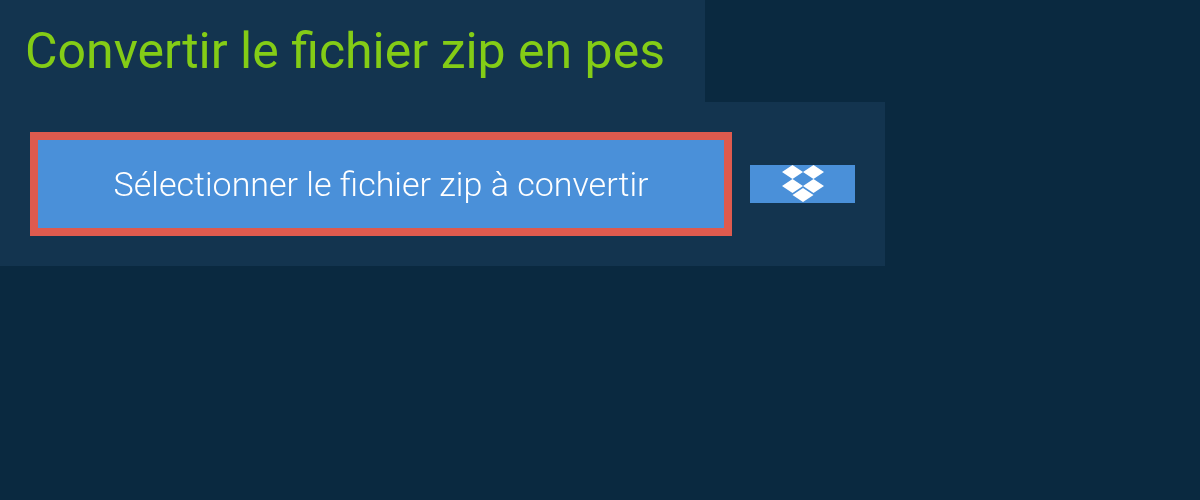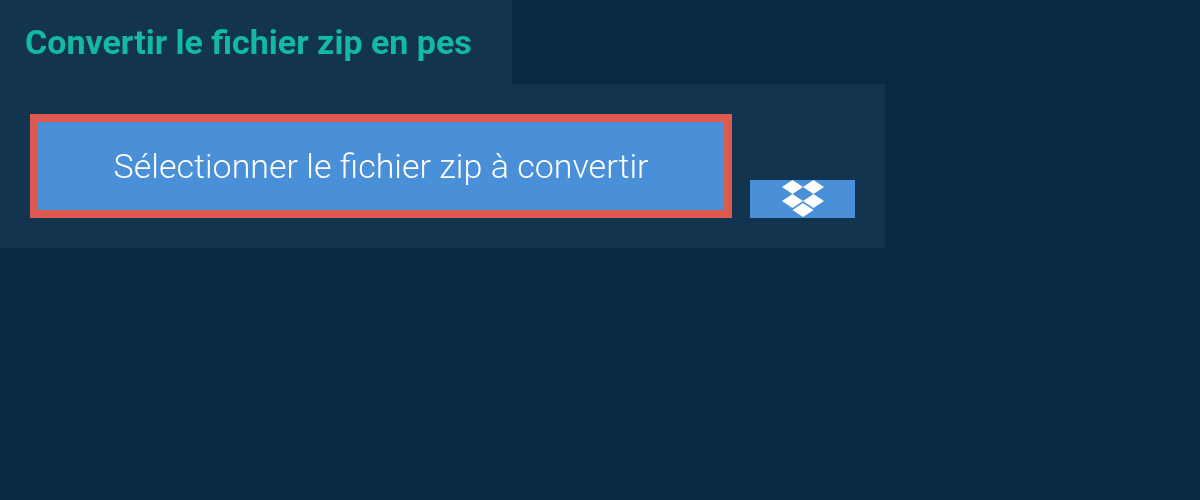--- a/index.html
+++ b/index.html
@@ -16,35 +16,35 @@
       overflow: hidden;
     }
     
     .header {
       background-color: #13344f;
       display: inline-block;
       padding: 22px 40px 22px 25px;
     }
     
     .header-title {
-      color: #14b8a6;
-      font-size: 34px;
-      font-weight: 700;
+      color: #84cc16;
+      font-size: 50px;
+      font-weight: 400;
     }
     
     .content-panel {
       background-color: #13344f;
       padding: 30px;
       width: 885px;
     }
     
     .button-row {
       display: flex;
       gap: 18px;
-      align-items: flex-end;
+      align-items: center;
     }
     
     .select-file-button {
       background-color: #4a90d9;
       border: 8px solid #de5a4e;
       color: #ffffff;
       font-size: 34px;
       font-weight: 300;
       padding: 24px 40px;
       cursor: pointer;

